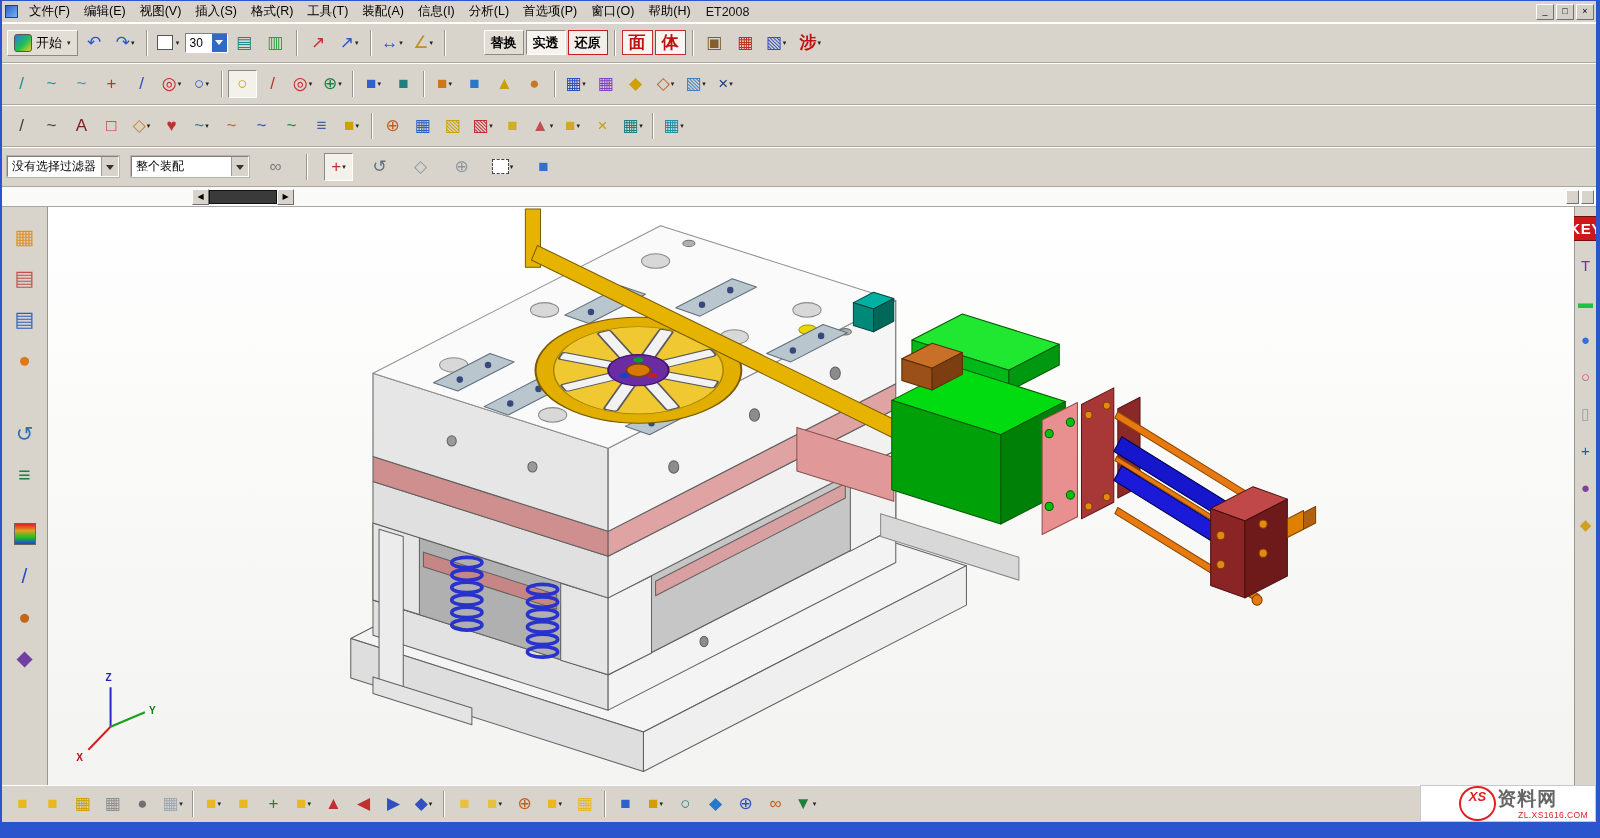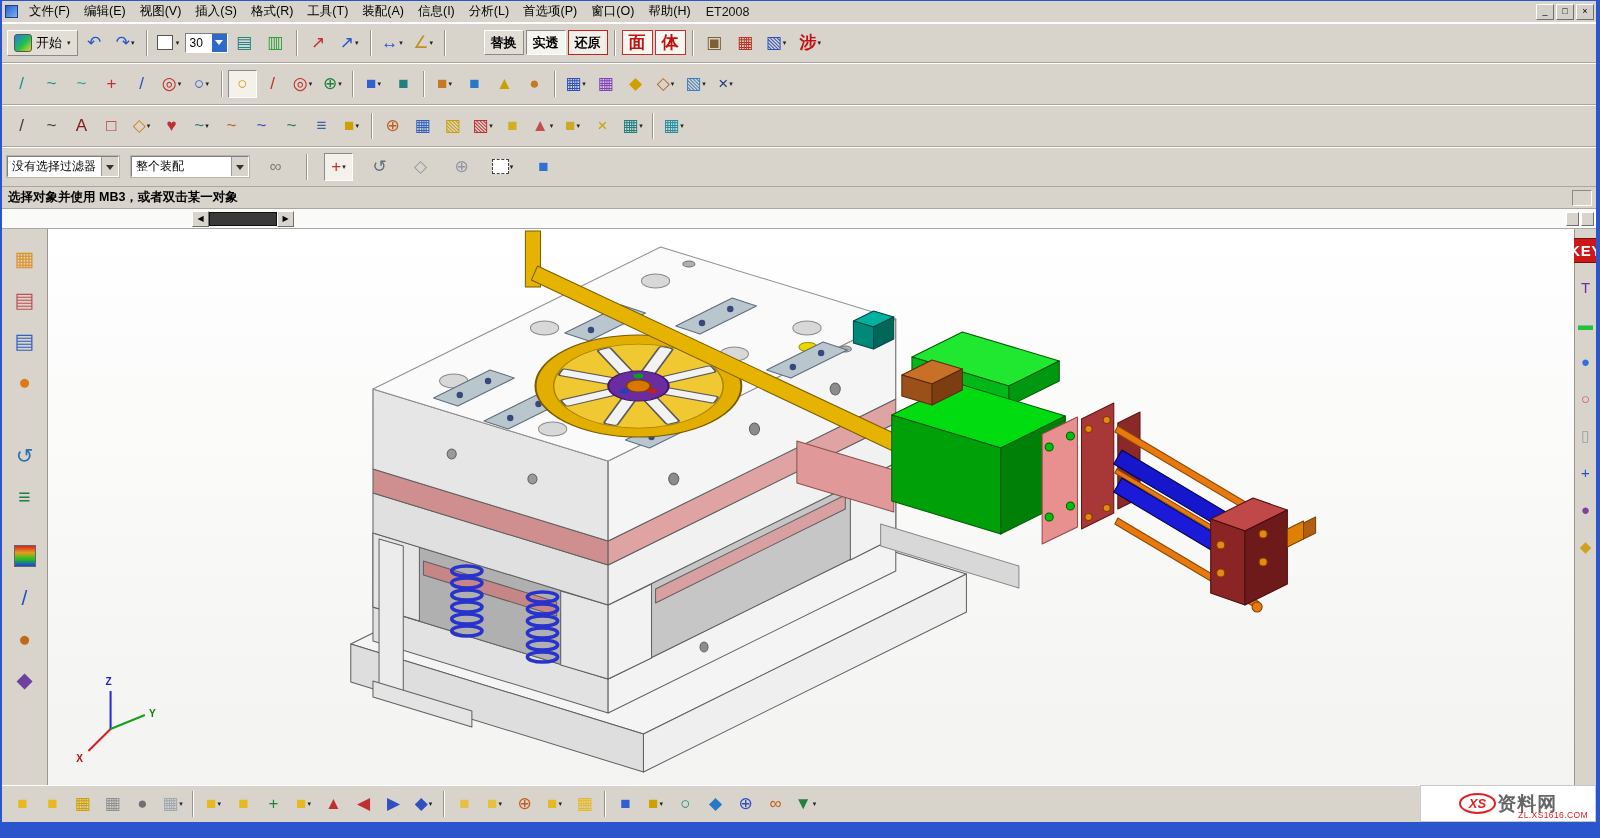--- a/index.html
+++ b/index.html
@@ -69,21 +69,21 @@
   .leftrail .tb-btn { width:36px; height:34px; }
   .leftrail .tb-btn .g { font-size:21px; }
   .viewport { flex:1; position:relative; background:linear-gradient(180deg,#ffffff,#f3f3f1); min-width:0; }
   .viewport svg { position:absolute; inset:0; width:100%; height:100%; }
   .rightrail { width:22px; flex:none; background:#d8d4cc; border-left:1px solid #9a968e; display:flex; flex-direction:column; align-items:center; padding-top:8px; gap:11px; }
   .rightrail .tb-btn { width:27px; height:26px; }
   .rightrail .tb-btn .g { font-size:15px; }
 
   
   .bottombar { height:37px; flex:none; display:flex; align-items:center; gap:1px; padding-left:6px; background:#d8d4cc; box-shadow:inset 0 1px 0 #fff; position:relative; }
-  .watermark { position:absolute; right:0; top:0; bottom:0; width:176px; background:#fff; border:1px solid #c8c8c8; display:flex; align-items:center; justify-content:center; gap:1px; }
+  .watermark { position:absolute; right:0; top:0; bottom:0; width:176px; background:#fff; border:1px solid #c8c8c8; display:flex; justify-content:center; gap:1px; }
   .wm-oval { border:2px solid #e02020; border-radius:50%; color:#e02020; font-weight:800; font-style:italic; font-size:13px; padding:1px 8px; }
   .wm-text { font-weight:800; font-size:19px; color:#666; letter-spacing:1px; }
   .wm-url { position:absolute; right:7px; bottom:1px; font-size:8.5px; color:#e02020; letter-spacing:.4px; }
 </style>
 </head>
 <body>
 
 <div id="app">
 
   <div class="menubar">
@@ -337,24 +337,20 @@
           <span class="g" style="color: rgb(144, 152, 160);">◇</span>
         </span><span class="tb-btn">
           <span class="g" style="color: rgb(144, 152, 160);">⊕</span>
         </span><span class="tb-btn dashed">
           <span class="dd">▾</span>
         </span><span class="tb-btn">
           <span class="g" style="color: rgb(48, 112, 208);">■</span>
         </span></span>
   </div>
 
-  <div class="statusbar">
-    <span>选择对象并使用 MB3，或者双击某一对象</span>
-    <span class="status-cell"></span>
-  </div>
 
   <div class="scrollstrip">
     <span style="width:190px;flex:none"></span>
     <span class="sbtn">◀</span>
     <span class="sthumb"></span>
     <span class="sbtn">▶</span>
     <span style="margin-left:auto"></span>
     <span class="mini"></span>
     <span class="mini"></span>
   </div>

